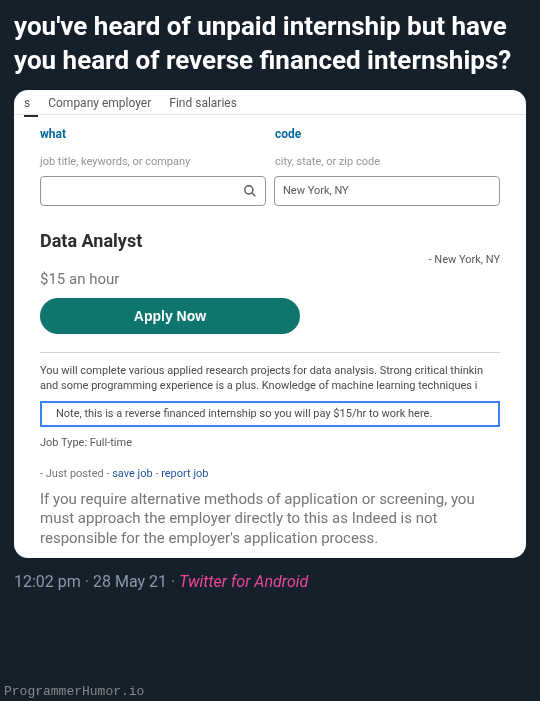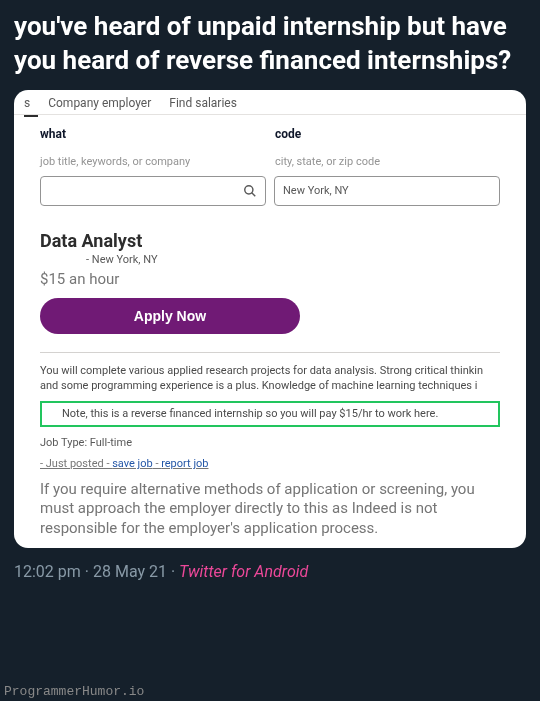--- a/index.html
+++ b/index.html
@@ -41,21 +41,21 @@
       height: 2px;
       background: #2d2d2d;
       margin-left: 10px;
     }
     .search-row {
       display: flex;
       gap: 10px;
       padding: 10px 26px 8px 26px;
     }
     .search-col { flex: 1; }
-    .search-label { font-weight: 700; font-size: 12px; color: #0f172a; }
+    .search-label { font-weight: 700; font-size: 12px; color: #0369a1; }
     .search-hint { font-size: 11px; color: #949494; margin-top: 14px; }
     .input-row {
       display: flex;
       gap: 8px;
       padding: 0 26px 14px 26px;
     }
     .input-box {
       flex: 1;
       border: 1px solid #949494;
       border-radius: 4px;
@@ -65,44 +65,44 @@
       padding: 0 8px;
       font-size: 11px;
       color: #595959;
     }
     .input-what { justify-content: flex-end; }
     .search-icon-svg { width: 14px; height: 14px; }
     .job-card {
       padding: 10px 26px 18px 26px;
     }
     .job-title { font-weight: 700; font-size: 18px; color: #2d2d2d; }
-    .job-loc { font-size: 11px; color: #595959; margin: 2px 0 4px 46px; }
+    .job-loc { font-size: 11px; color: #595959; margin: 2px 0 4px 46px; text-align: right; }
     .job-pay { font-size: 15px; color: #767676; margin-bottom: 10px; }
     .apply-btn {
-      background: #701a75;
+      background: #0f766e;
       color: #ffffff;
       border: none;
       border-radius: 20px;
       padding: 10px 0;
       width: 260px;
       font-weight: 700;
       font-size: 14px;
       text-align: center;
     }
     .divider { border-top: 1px solid #d4d2d0; margin: 0 26px; }
     .job-body { padding: 10px 26px; font-size: 11px; color: #4b4b4b; line-height: 1.4; }
     .note-box {
-      border: 2px solid #22c55e;
-      padding: 3px 20px;
+      border: 2px solid #3b82f6;
+      padding: 3px 14px;
       margin: 8px 0;
       font-size: 11px;
       color: #4b4b4b;
     }
     .job-meta { font-size: 11px; color: #595959; }
-    .job-links { font-size: 11px; color: #767676; margin-top: 6px; text-decoration: underline; }
+    .job-links { font-size: 11px; color: #767676; margin-top: 16px; }
     .job-links .link { color: #2557a7; }
     .disclaimer { font-size: 15px; color: #767676; margin-top: 8px; line-height: 1.3; }
     .tweet-meta {
       color: #8899a6;
       font-size: 16px;
       padding: 14px 14px 0 14px;
     }
     .tweet-meta .source { color: #ec4899; font-style: italic; }
     .watermark {
       position: absolute;

